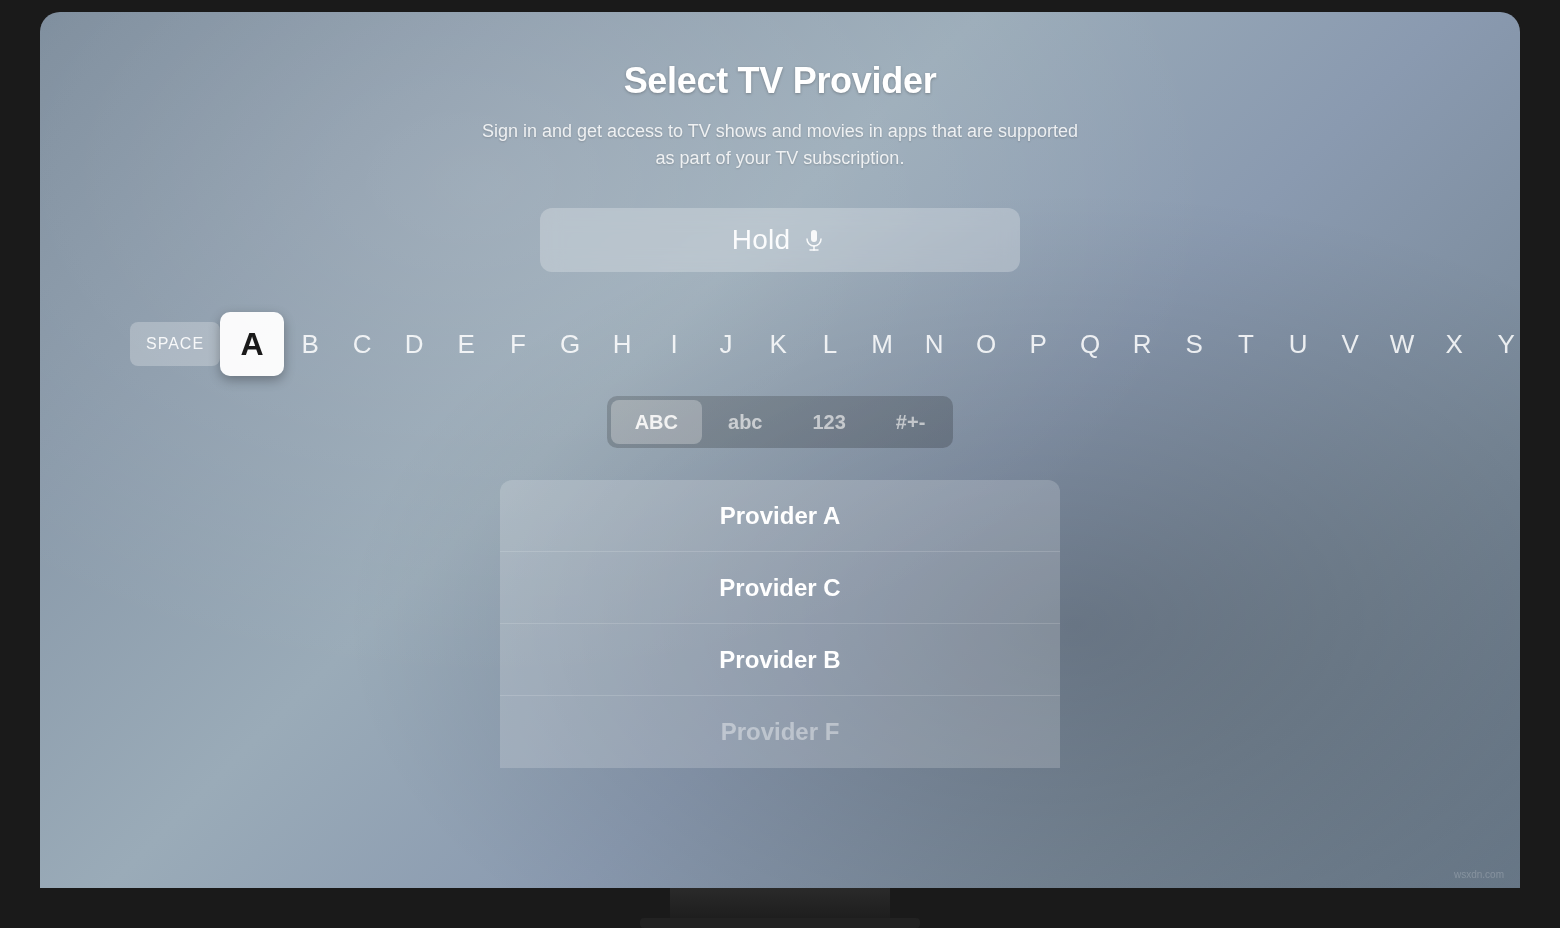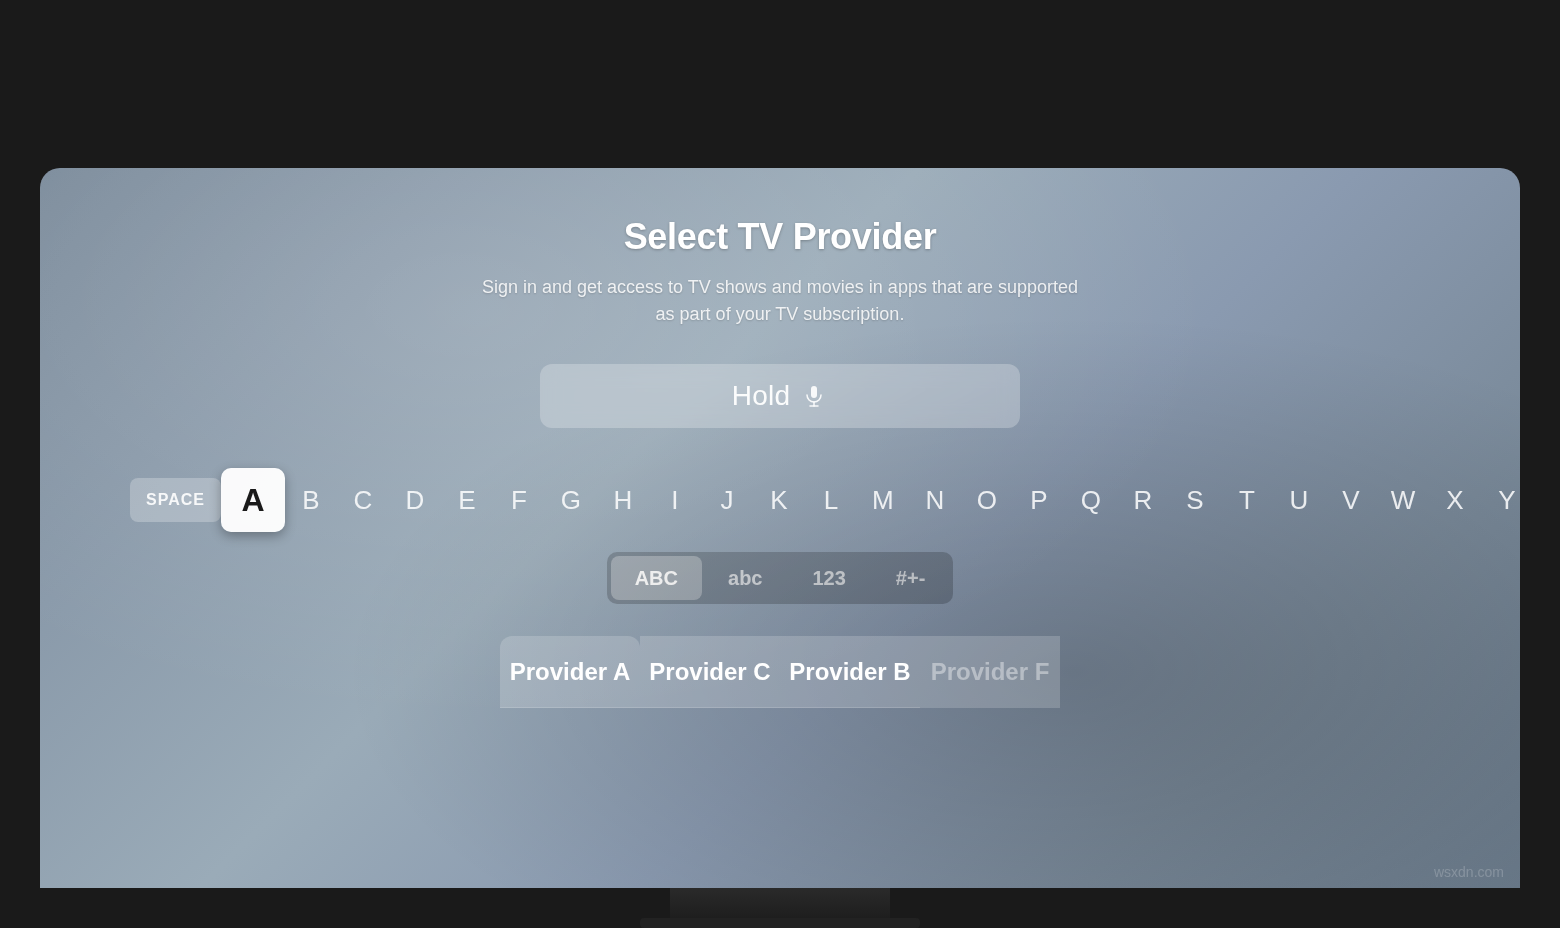--- a/index.html
+++ b/index.html
@@ -33,21 +33,21 @@
       left: 50%;
       transform: translateX(-50%);
       width: 280px;
       height: 10px;
       background: #222;
       border-radius: 4px;
     }
 
     .tv-frame {
       width: 1480px;
-      height: 720px;
+      height: 876px;
       background: linear-gradient(135deg, #7a8a9a 0%, #8a9aaa 20%, #9aabb8 40%, #8a9ab0 60%, #7a8a9a 80%, #6a7a8a 100%);
       border-radius: 20px 20px 0 0;
       display: flex;
       flex-direction: column;
       align-items: center;
       justify-content: flex-start;
       padding: 48px 80px 0;
       position: relative;
       overflow: hidden;
     }
@@ -149,21 +149,21 @@
       border-radius: 10px;
       box-shadow: 0 4px 12px rgba(0,0,0,0.3);
     }
 
     .key-space {
       height: 44px;
       padding: 0 16px;
       background: rgba(255,255,255,0.25);
       border-radius: 8px;
       font-size: 16px;
-      font-weight: 700;
+      font-weight: 400;
       color: rgba(255,255,255,0.9);
       letter-spacing: 1px;
       min-width: auto;
     }
 
     .keyboard-modes {
       display: flex;
       gap: 2px;
       margin-bottom: 32px;
       background: rgba(0,0,0,0.2);
@@ -186,21 +186,21 @@
 
     .mode-key.active {
       background: rgba(255,255,255,0.3);
       color: #ffffff;
       border-radius: 8px;
     }
 
     .provider-list {
       width: 560px;
       display: flex;
-      flex-direction: row;
+      flex-direction: column;
       gap: 0;
       margin-top: 0;
     }
 
     .provider-item {
       width: 100%;
       height: 72px;
       display: flex;
       align-items: center;
       justify-content: center;
@@ -223,21 +223,21 @@
     }
 
     .provider-item:last-child {
       border-bottom: none;
     }
 
     .watermark {
       position: absolute;
       bottom: 8px;
       right: 16px;
-      font-size: 14px;
+      font-size: 10px;
       color: rgba(255,255,255,0.2);
       margin-top: 46px;
     }
   </style>
 </head>
 <body>
 
 <div class="tv-frame">
 
   <h1 class="page-title">Select TV Provider</h1>

